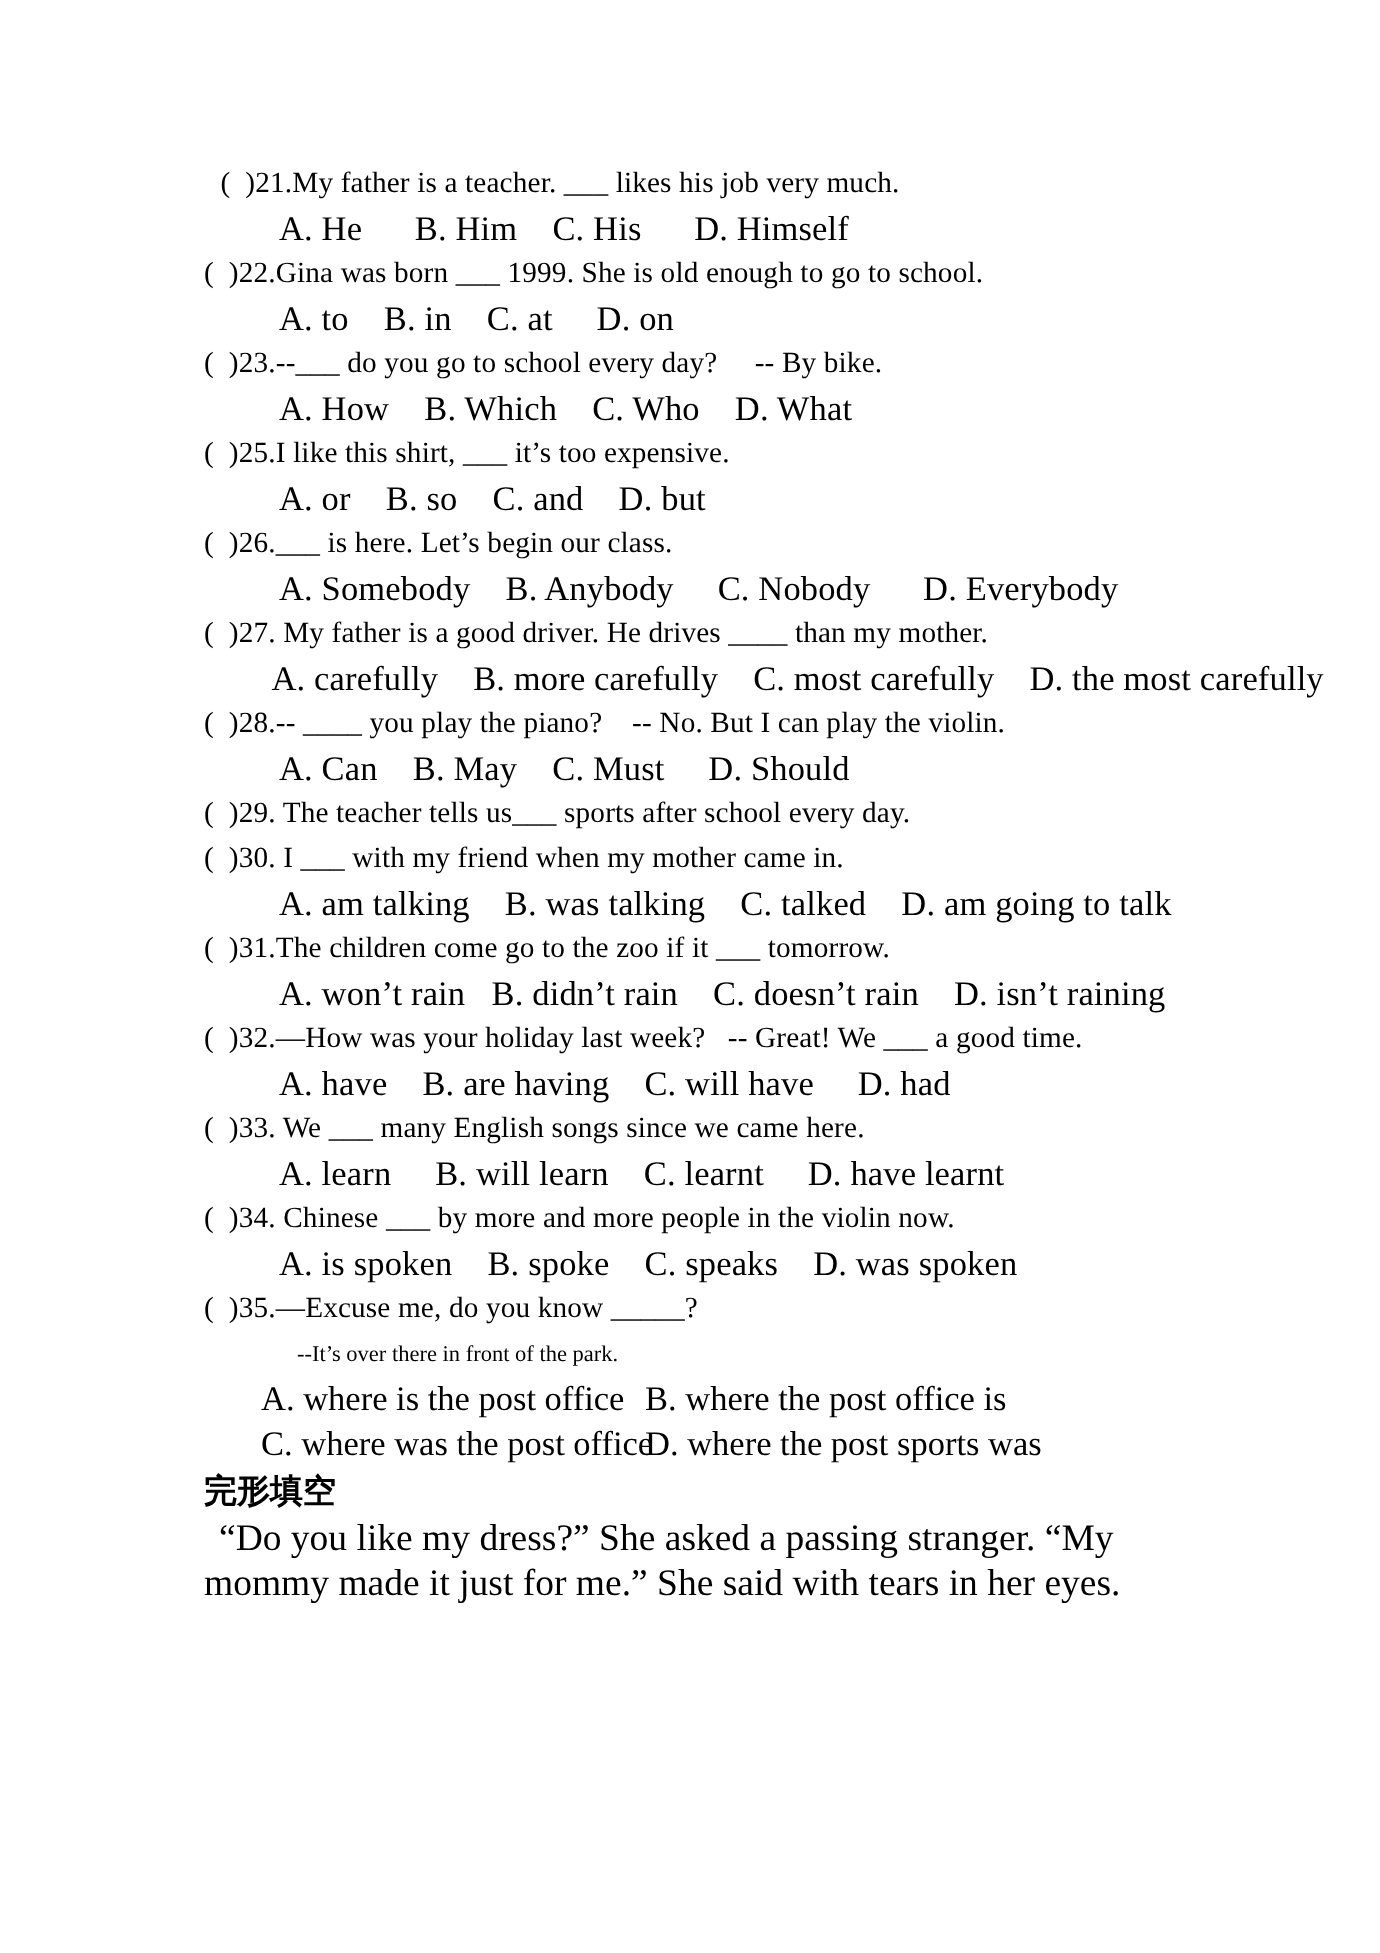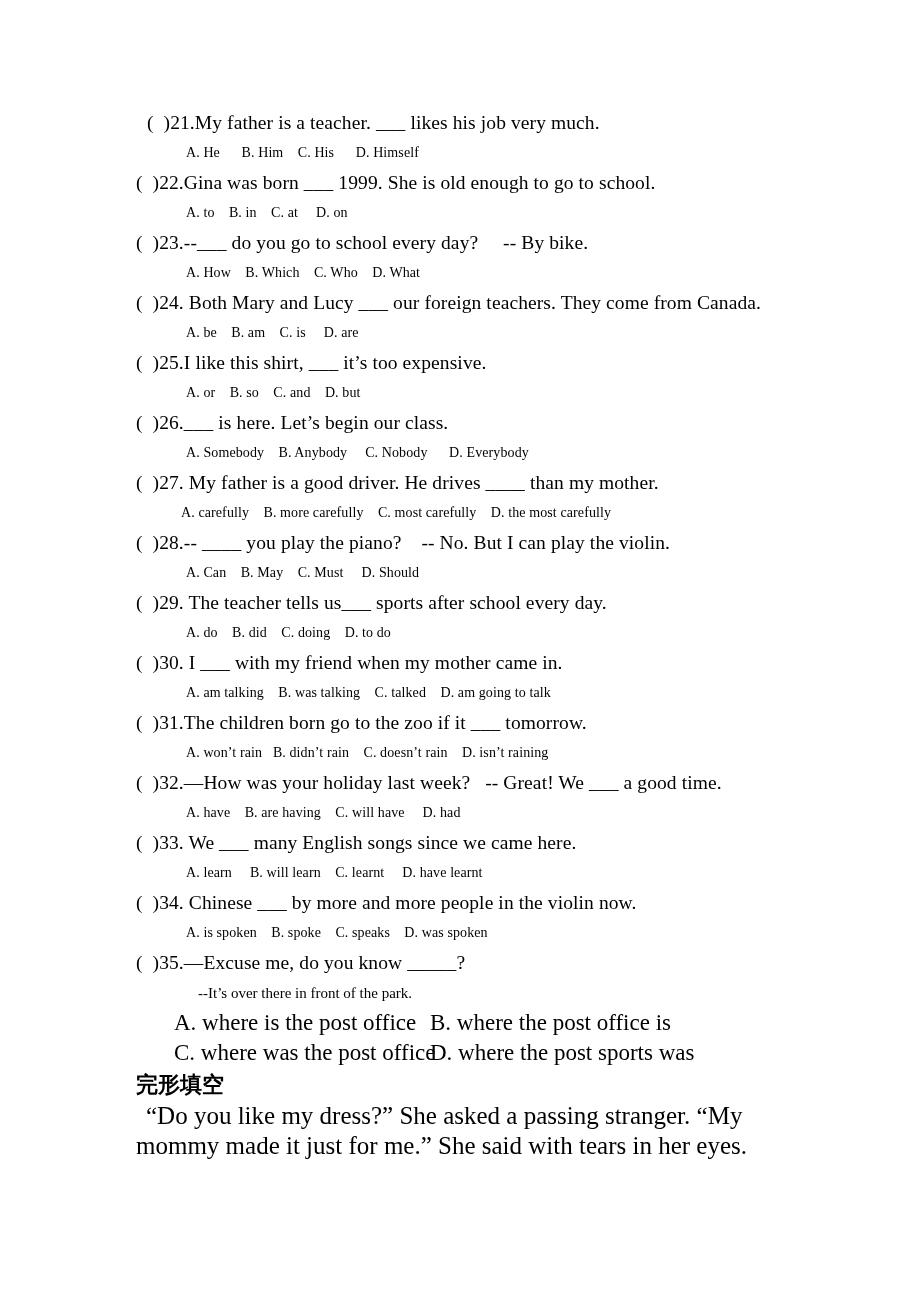--- a/index.html
+++ b/index.html
@@ -39,21 +39,21 @@
     font-size: 19.5px;
     line-height: 30px;
     white-space: pre;
     margin: 0;
     letter-spacing: 0.1px;
   }
   .q-line.first-q {
     padding-left: 11px;
   }
   .opt-line {
-    font-size: 14px;
+    font-size: 23px;
     line-height: 30px;
     white-space: pre;
     margin: 0;
     padding-left: 50px;
     letter-spacing: 0.1px;
   }
   .opt-line.narrow {
     padding-left: 45px;
   }
   .sub-line {
@@ -122,24 +122,20 @@
     <div class="q-block">
       <div class="q-line"><span>(  )</span><span>22.</span><span>Gina was born ___ 1999. She is old enough to go to school.</span></div>
       <div class="opt-line">A. to    B. in    C. at     D. on</div>
     </div>
 
     <div class="q-block">
       <div class="q-line"><span>(  )</span><span>23.</span><span>--___ do you go to school every day?     -- By bike.</span></div>
       <div class="opt-line">A. How    B. Which    C. Who    D. What</div>
     </div>
 
-    <div class="q-block">
-      <div class="q-line"><span>(  )</span><span>24.</span><span> Both Mary and Lucy ___ our foreign teachers. They come from Canada.</span></div>
-      <div class="opt-line">A. be    B. am    C. is     D. are</div>
-    </div>
 
     <div class="q-block">
       <div class="q-line"><span>(  )</span><span>25.</span><span>I like this shirt, ___ it’s too expensive.</span></div>
       <div class="opt-line">A. or    B. so    C. and    D. but</div>
     </div>
 
     <div class="q-block">
       <div class="q-line"><span>(  )</span><span>26.</span><span>___ is here. Let’s begin our class.</span></div>
       <div class="opt-line">A. Somebody    B. Anybody     C. Nobody      D. Everybody</div>
     </div>
@@ -149,30 +145,29 @@
       <div class="opt-line narrow">A. carefully    B. more carefully    C. most carefully    D. the most carefully</div>
     </div>
 
     <div class="q-block">
       <div class="q-line"><span>(  )</span><span>28.</span><span>-- ____ you play the piano?    -- No. But I can play the violin.</span></div>
       <div class="opt-line">A. Can    B. May    C. Must     D. Should</div>
     </div>
 
     <div class="q-block">
       <div class="q-line"><span>(  )</span><span>29.</span><span> The teacher tells us___ sports after school every day.</span></div>
-      <div class="opt-line">A. do    B. did    C. doing    D. to do</div>
     </div>
 
     <div class="q-block">
       <div class="q-line"><span>(  )</span><span>30.</span><span> I ___ with my friend when my mother came in.</span></div>
       <div class="opt-line">A. am talking    B. was talking    C. talked    D. am going to talk</div>
     </div>
 
     <div class="q-block">
-      <div class="q-line"><span>(  )</span><span>31.</span><span>The children born go to the zoo if it ___ tomorrow.</span></div>
+      <div class="q-line"><span>(  )</span><span>31.</span><span>The children come go to the zoo if it ___ tomorrow.</span></div>
       <div class="opt-line">A. won’t rain   B. didn’t rain    C. doesn’t rain    D. isn’t raining</div>
     </div>
 
     <div class="q-block">
       <div class="q-line"><span>(  )</span><span>32.</span><span>—How was your holiday last week?   -- Great! We ___ a good time.</span></div>
       <div class="opt-line">A. have    B. are having    C. will have     D. had</div>
     </div>
 
     <div class="q-block">
       <div class="q-line"><span>(  )</span><span>33.</span><span> We ___ many English songs since we came here.</span></div>

